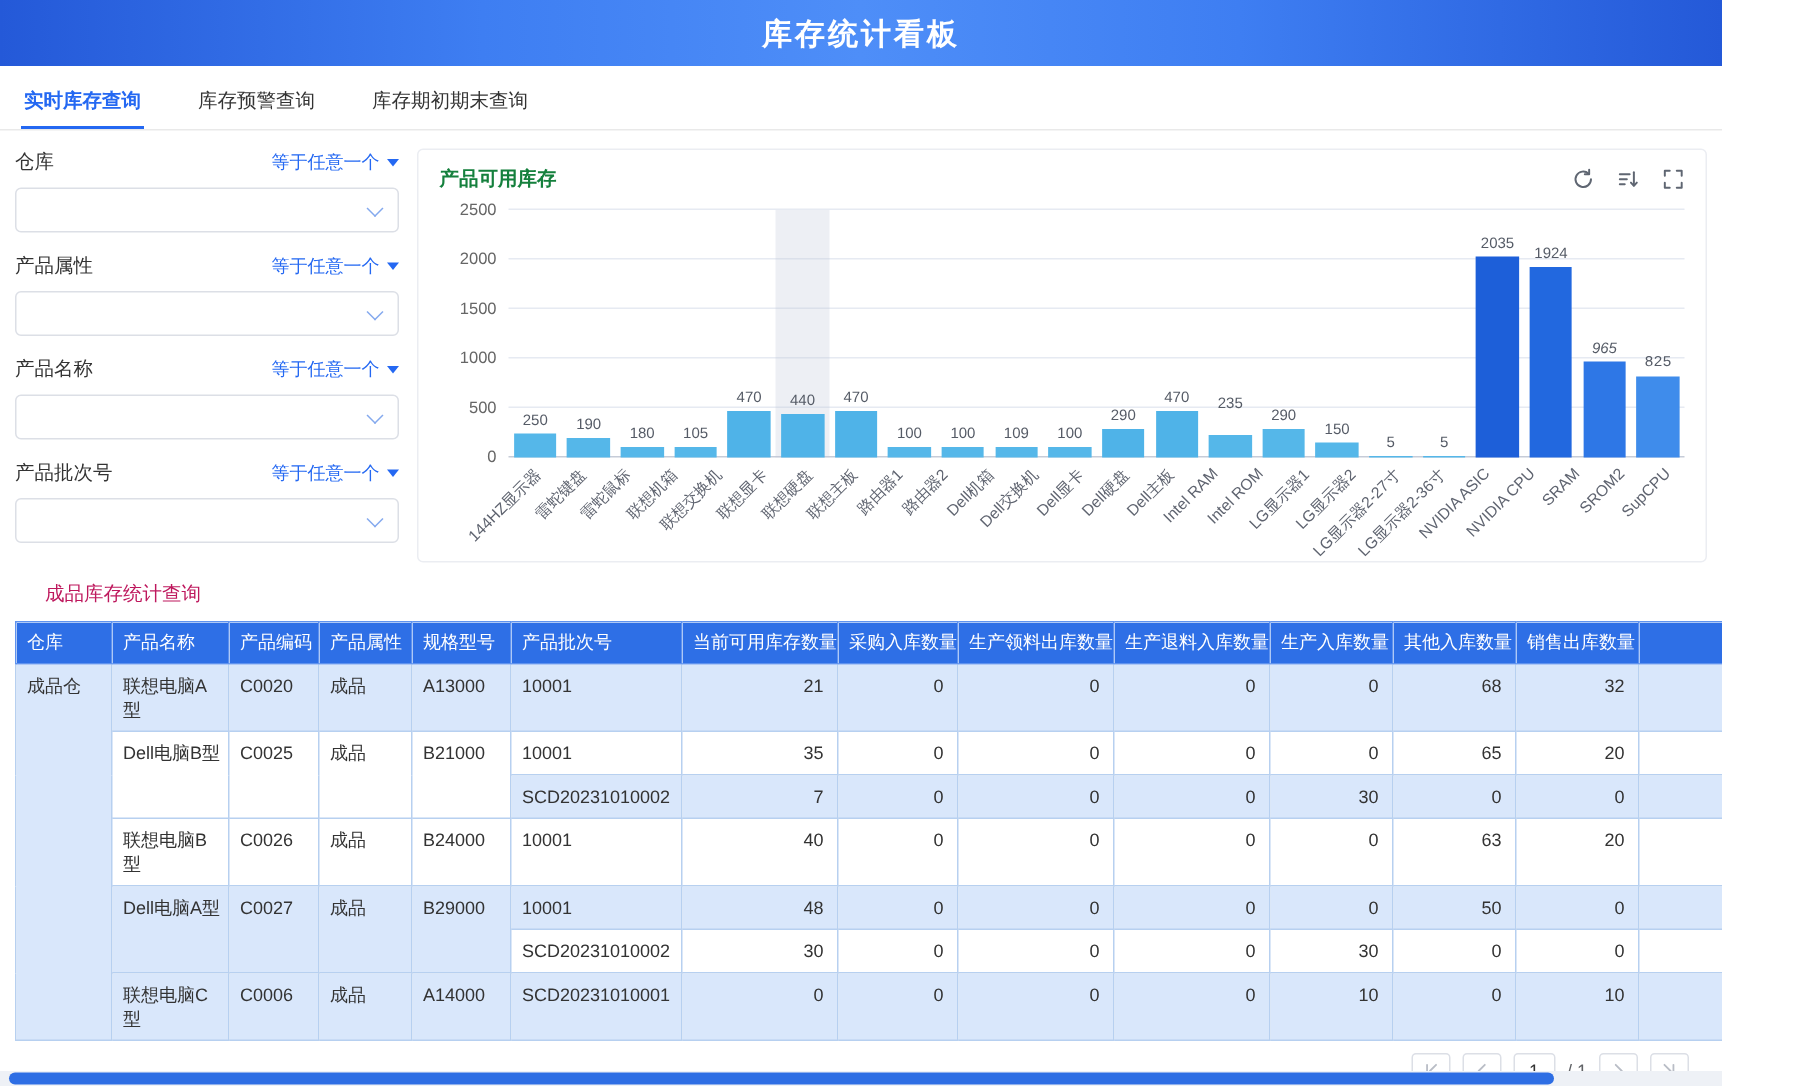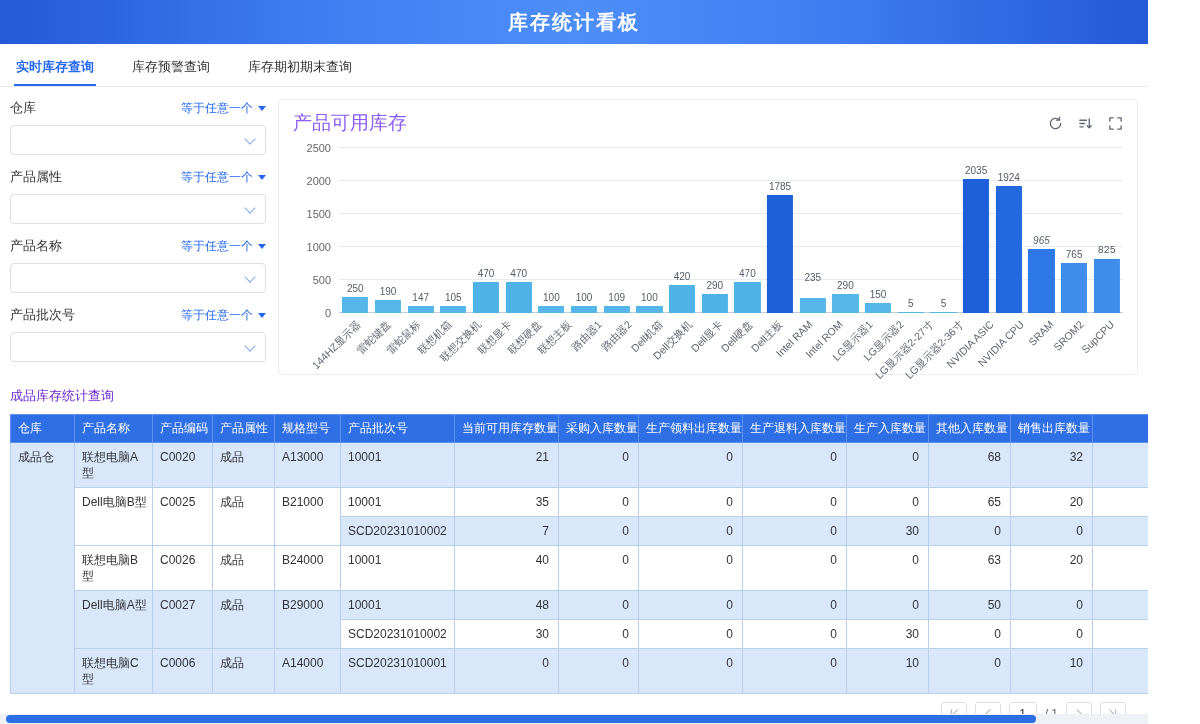--- a/index.html
+++ b/index.html
@@ -27,41 +27,41 @@
   .filter-label{font-size:13px;color:#333}
   .filter-operator{font-size:12px;color:#2468f2;cursor:pointer;display:flex;align-items:center;gap:5px}
   .caret{width:0;height:0;border-left:4px solid transparent;border-right:4px solid transparent;border-top:5px solid #2468f2;display:inline-block}
   .select{margin-top:8px;height:30px;border:1px solid #dcdfe6;border-radius:4px;position:relative;background:#fff;cursor:pointer}
   .select-value{font-size:12px;color:#333;line-height:28px;padding-left:10px;display:block}
   .select-chevron{position:absolute;right:11px;top:9px;width:8px;height:8px;border-right:1.5px solid #84a9ee;border-bottom:1.5px solid #84a9ee;transform:rotate(45deg)}
 
   
   .chart-card{flex:1;border:1px solid #ebedf2;border-radius:4px;padding:10px 14px 4px;height:276px;background:#fff}
   .chart-head{display:flex;justify-content:space-between;align-items:center}
-  .chart-title{font-size:19px;color:#8b5cf6;font-weight:normal}
+  .chart-title{font-size:13px;color:#15803d;font-weight:bold}
   .chart-tools{display:flex;gap:14px;align-items:center}
   .tool{width:16px;height:16px;color:#5f6672;cursor:pointer;display:inline-flex;align-items:center;justify-content:center}
   .chart-body{display:flex;margin-top:12px}
   .y-axis{width:46px;height:165px;position:relative;flex:none}
   .ylab{position:absolute;right:8px;font-size:11px;color:#666}
   .plot-area{flex:1;display:flex;flex-direction:column;min-width:0}
   .plot{position:relative;height:165px;display:flex;align-items:stretch}
   .gridline{position:absolute;left:0;right:0;height:1px;background:#e6eaf2;z-index:0}
   .gridline.zero{background:#c6ccd8}
   .bar-slot{flex:1;position:relative;z-index:1;cursor:pointer}
   .bar-slot.highlight{background:rgba(190,196,214,0.28)}
   .bar{position:absolute;bottom:0;left:50%;transform:translateX(-50%);width:80%}
   .bar-value{position:absolute;left:50%;transform:translateX(-50%);font-size:10px;color:#555b66;white-space:nowrap}
   .x-labels{display:flex;height:62px;overflow:visible}
   .x-slot{flex:1;position:relative}
   .x-label{position:absolute;top:5px;right:50%;transform:rotate(-45deg);transform-origin:100% 0;font-size:10.5px;color:#5f6470;white-space:nowrap}
 
   
   .table-section{margin-top:12px}
-  .table-title{font-size:13px;color:#6d28d9;margin:0 0 9px 0}
+  .table-title{font-size:13px;color:#be185d;margin:0 0 9px 20px}
   table.grid{width:1180px;border-collapse:collapse;table-layout:fixed}
   col.c0{width:64px}col.c1{width:78px}col.c2{width:60px}col.c3{width:62px}
   col.c4{width:66px}col.c5{width:114px}col.c6{width:104px}col.c7{width:80px}
   col.c8{width:104px}col.c9{width:104px}col.c10{width:82px}col.c11{width:82px}col.c12{width:82px}
   .grid th{background:#2e6fe6;color:#fff;font-size:12px;font-weight:normal;text-align:left;
     padding:6px 4px 6px 7px;border:1px solid #5f92ee;line-height:15px;vertical-align:middle;white-space:nowrap;overflow:hidden}
   .grid td{font-size:12px;color:#333;padding:6px 5px 6px 7px;border:1px solid #b7d0f0;line-height:16px;vertical-align:top;overflow:hidden}
   td.num{text-align:right;padding-right:9px}
   td.alt-cell{background:#d9e7fb}
   td.white-cell{background:#fff}
@@ -195,31 +195,35 @@
                 <div class="gridline" style="bottom: 165px;"></div>
                 <div class="bar-slot">
                   <span class="bar-value" style="bottom: 19.5px;">250</span>
                   <div class="bar" style="height: 16.5px; background: rgb(85, 183, 233);"></div>
                 </div>
                 <div class="bar-slot">
                   <span class="bar-value" style="bottom: 15.54px;">190</span>
                   <div class="bar" style="height: 12.54px; background: rgb(85, 183, 233);"></div>
                 </div>
                 <div class="bar-slot">
-                  <span class="bar-value" style="bottom: 10.392px;">147</span>
+                  <span class="bar-value" style="bottom: 10.392px;">180</span>
                   <div class="bar" style="height: 7.392px; background: rgb(85, 183, 233);"></div>
                 </div>
                 <div class="bar-slot">
                   <span class="bar-value" style="bottom: 9.93px;">105</span>
                   <div class="bar" style="height: 6.93px; background: rgb(85, 183, 233);"></div>
                 </div>
                 <div class="bar-slot">
                   <span class="bar-value" style="bottom: 34.02px;">470</span>
                   <div class="bar" style="height: 31.02px; background: rgb(79, 179, 232);"></div>
                 </div>
+                <div class="bar-slot highlight">
+                  <span class="bar-value" style="bottom: 32.04px;">440</span>
+                  <div class="bar" style="height: 29.04px; background: rgb(79, 179, 232);"></div>
+                </div>
                 <div class="bar-slot">
                   <span class="bar-value" style="bottom: 34.02px;">470</span>
                   <div class="bar" style="height: 31.02px; background: rgb(79, 179, 232);"></div>
                 </div>
                 <div class="bar-slot">
                   <span class="bar-value" style="bottom: 9.6px;">100</span>
                   <div class="bar" style="height: 6.6px; background: rgb(85, 183, 233);"></div>
                 </div>
                 <div class="bar-slot">
                   <span class="bar-value" style="bottom: 9.6px;">100</span>
@@ -227,36 +231,28 @@
                 </div>
                 <div class="bar-slot">
                   <span class="bar-value" style="bottom: 10.194px;">109</span>
                   <div class="bar" style="height: 7.194px; background: rgb(85, 183, 233);"></div>
                 </div>
                 <div class="bar-slot">
                   <span class="bar-value" style="bottom: 9.6px;">100</span>
                   <div class="bar" style="height: 6.6px; background: rgb(85, 183, 233);"></div>
                 </div>
                 <div class="bar-slot">
-                  <span class="bar-value" style="bottom: 30.72px;">420</span>
-                  <div class="bar" style="height: 27.72px; background: rgb(79, 179, 232);"></div>
-                </div>
-                <div class="bar-slot">
                   <span class="bar-value" style="bottom: 22.14px;">290</span>
                   <div class="bar" style="height: 19.14px; background: rgb(79, 179, 232);"></div>
                 </div>
                 <div class="bar-slot">
                   <span class="bar-value" style="bottom: 34.02px;">470</span>
                   <div class="bar" style="height: 31.02px; background: rgb(79, 179, 232);"></div>
                 </div>
                 <div class="bar-slot">
-                  <span class="bar-value" style="bottom: 120.81px;">1785</span>
-                  <div class="bar" style="height: 117.81px; background: rgb(29, 95, 217);"></div>
-                </div>
-                <div class="bar-slot">
                   <span class="bar-value" style="bottom: 30px;">235</span>
                   <div class="bar" style="height: 15.51px; background: rgb(85, 183, 233);"></div>
                 </div>
                 <div class="bar-slot">
                   <span class="bar-value" style="bottom: 22.14px;">290</span>
                   <div class="bar" style="height: 19.14px; background: rgb(85, 183, 233);"></div>
                 </div>
                 <div class="bar-slot">
                   <span class="bar-value" style="bottom: 12.9px;">150</span>
                   <div class="bar" style="height: 9.9px; background: rgb(85, 183, 233);"></div>
@@ -273,24 +269,20 @@
                   <span class="bar-value" style="bottom: 137.31px;">2035</span>
                   <div class="bar" style="height: 134.31px; background: rgb(29, 95, 217);"></div>
                 </div>
                 <div class="bar-slot">
                   <span class="bar-value" style="bottom: 129.984px;">1924</span>
                   <div class="bar" style="height: 126.984px; background: rgb(34, 104, 223);"></div>
                 </div>
                 <div class="bar-slot">
                   <span class="bar-value" style="bottom: 66.69px; font-style: italic;">965</span>
                   <div class="bar" style="height: 63.69px; background: rgb(46, 119, 230);"></div>
-                </div>
-                <div class="bar-slot">
-                  <span class="bar-value" style="bottom: 53.49px;">765</span>
-                  <div class="bar" style="height: 50.49px; background: rgb(63, 140, 235);"></div>
                 </div>
                 <div class="bar-slot">
                   <span class="bar-value" style="bottom: 57.45px; font-family: Liberation Mono, monospace;">825</span>
                   <div class="bar" style="height: 54.45px; background: rgb(63, 140, 235);"></div>
                 </div>
               </div>
             <div class="x-labels" id="xLabels">
                 <div class="x-slot">
                   <span class="x-label">144HZ显示器</span>
                 </div>

